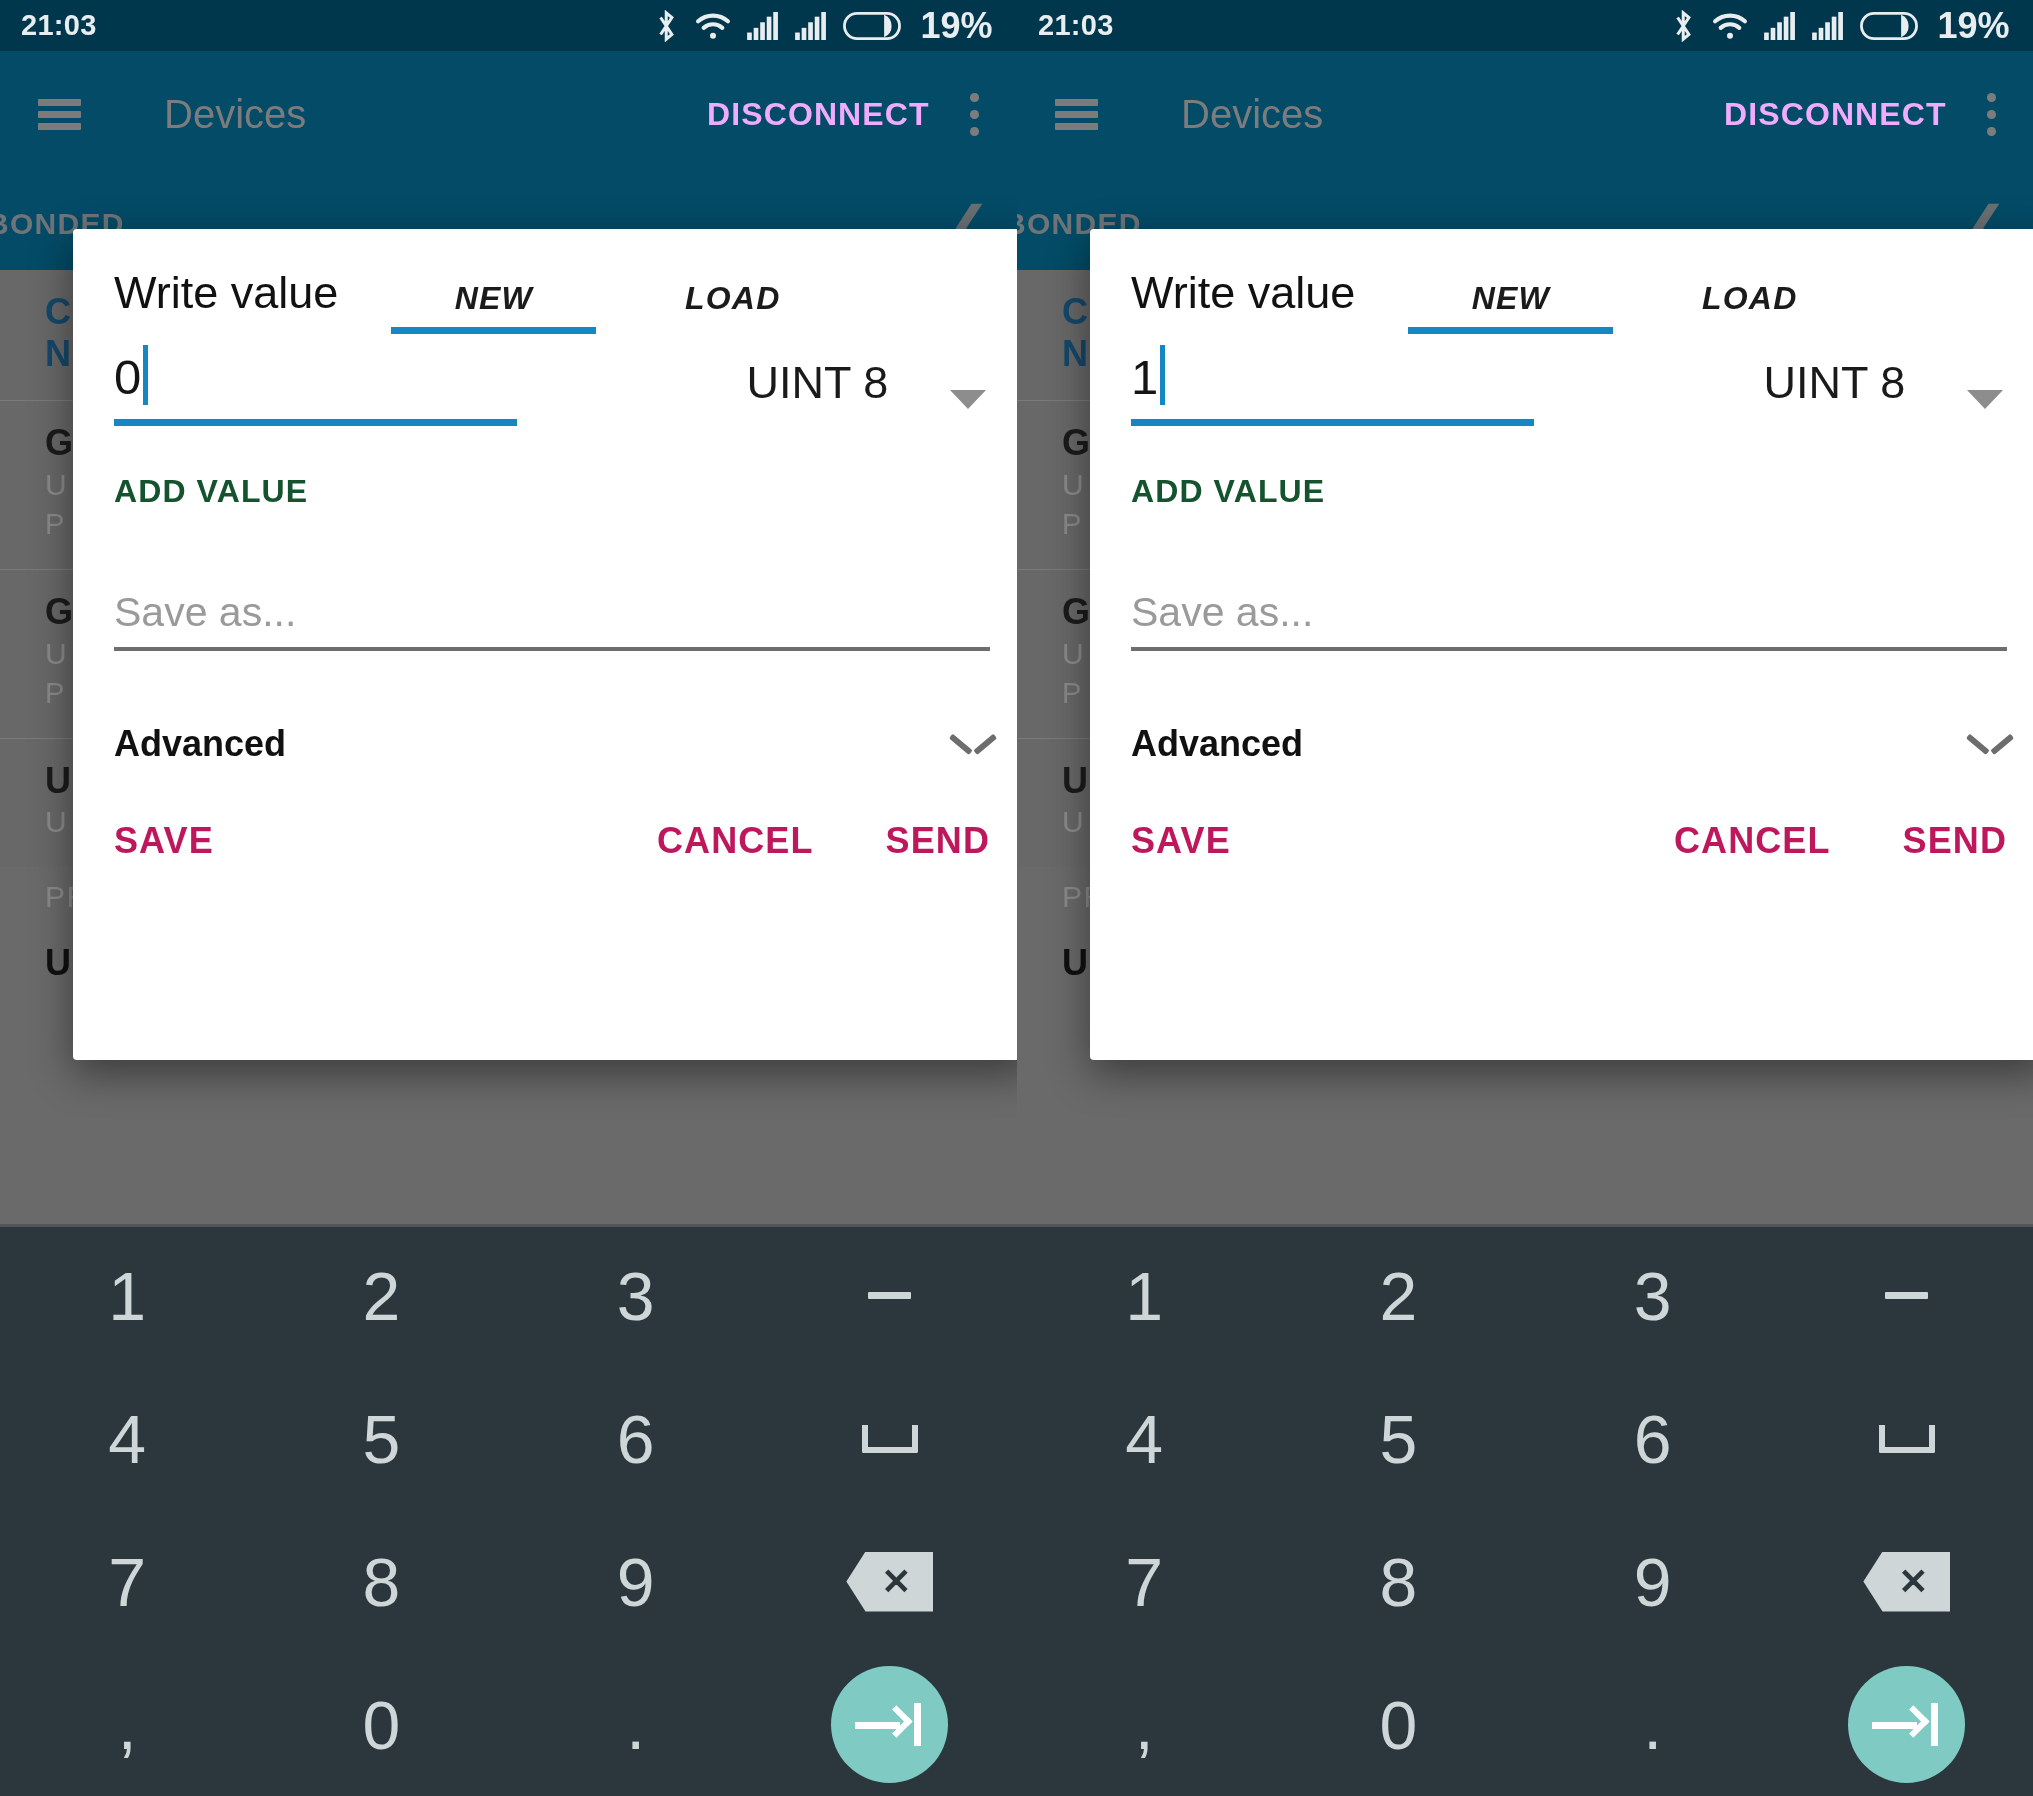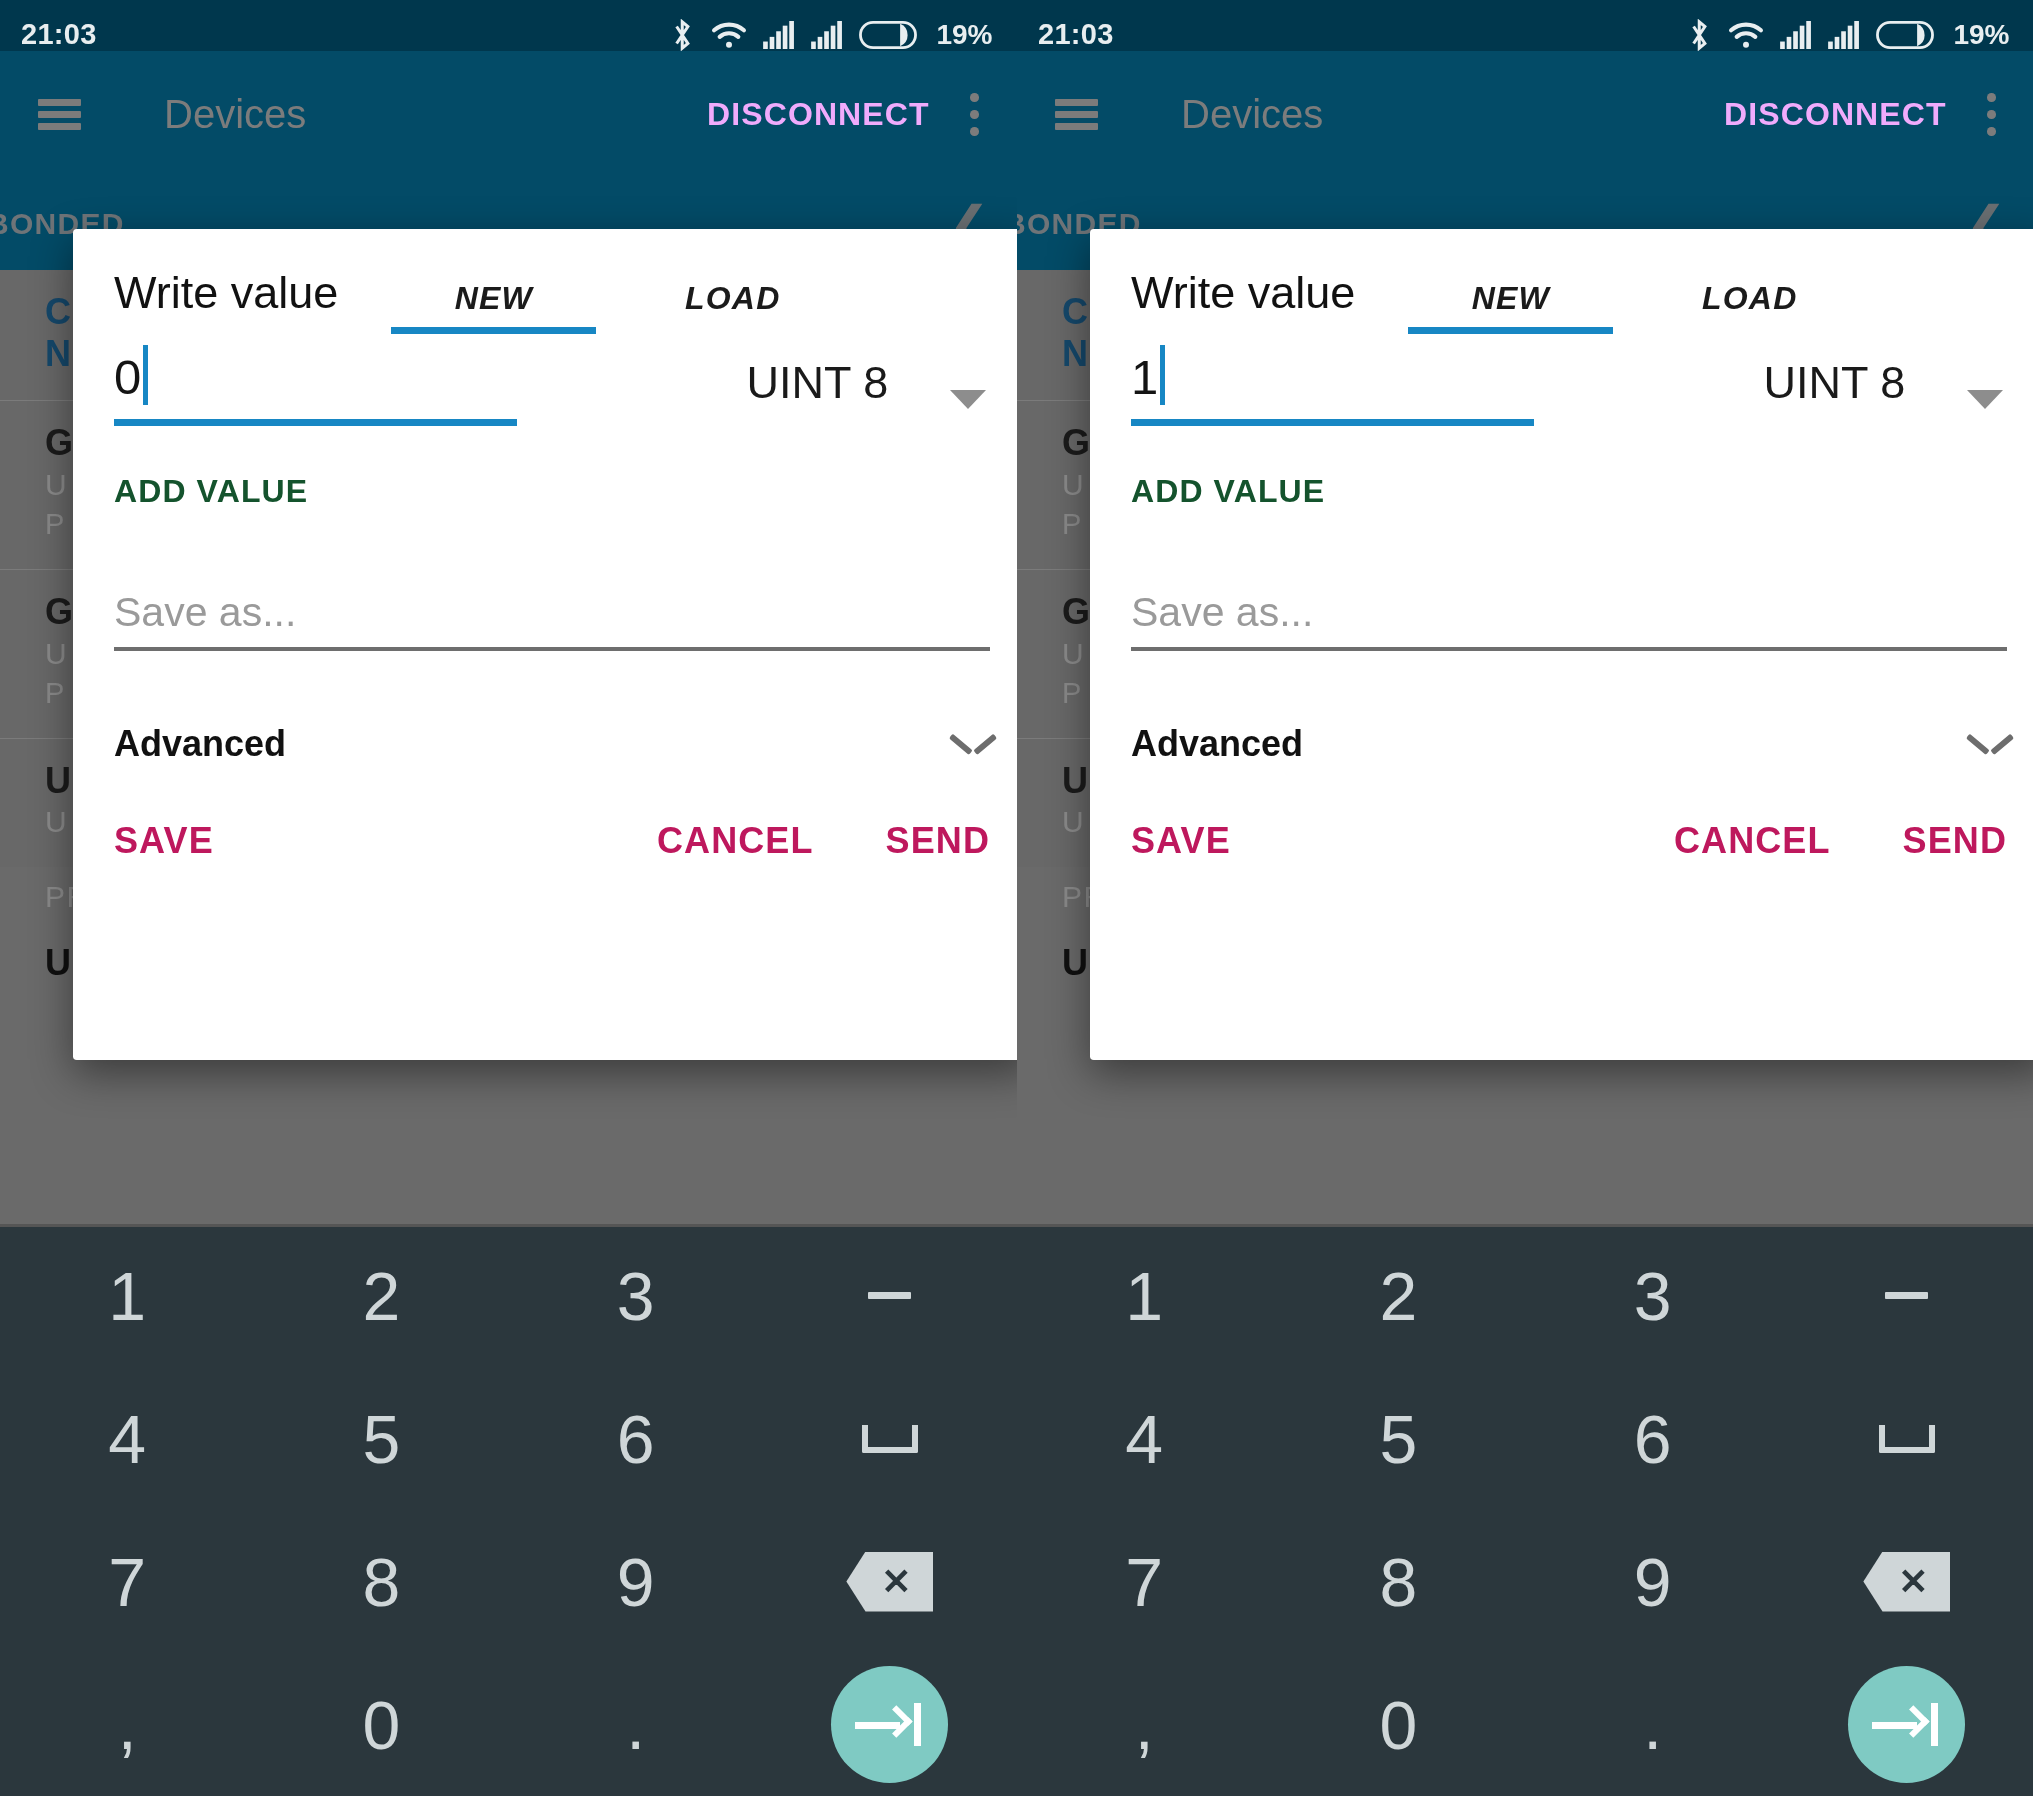--- a/index.html
+++ b/index.html
@@ -9,26 +9,26 @@
   .screen { position:relative; width:2034px; height:1797px; }
 
   
   .panel { position:absolute; top:0; width:1017px; height:1797px; overflow:hidden; }
   .panel.left  { left:0; }
   .panel.right { left:1017px; }
 
   
   .statusbar {
     position:absolute; top:0; left:0; width:1017px; height:51px;
-    background:#00374d; color:#e8eef0; display:flex; align-items:flex-end;
+    background:#00374d; color:#e8eef0; display:flex; align-items:center;
   }
   .sb-time { font-size:29px; font-weight:bold; margin-left:21px; letter-spacing:0.3px; }
   .sb-icons { margin-left:auto; margin-right:24.5px; display:flex; align-items:center; gap:16px; }
   .sb-ic { display:block; }
-  .sb-pct { font-size:28px; font-weight:bold; margin-left:3.8px; }
+  .sb-pct { font-size:36px; font-weight:bold; margin-left:3.8px; }
 
   
   .appbar {
     position:absolute; top:51px; left:0; width:1017px; height:127px;
     background:#034b67; display:flex; align-items:center;
   }
   .hamburger { width:43px; height:31px; margin-left:38px; display:flex;
                flex-direction:column; justify-content:space-between; }
   .hamburger span { display:block; height:6.6px; background:#7b7b7b; border-radius:0.9px; }
   .appbar-title { font-size:40px; color:#7c7c7c; margin-left:83px; font-weight:normal; }

